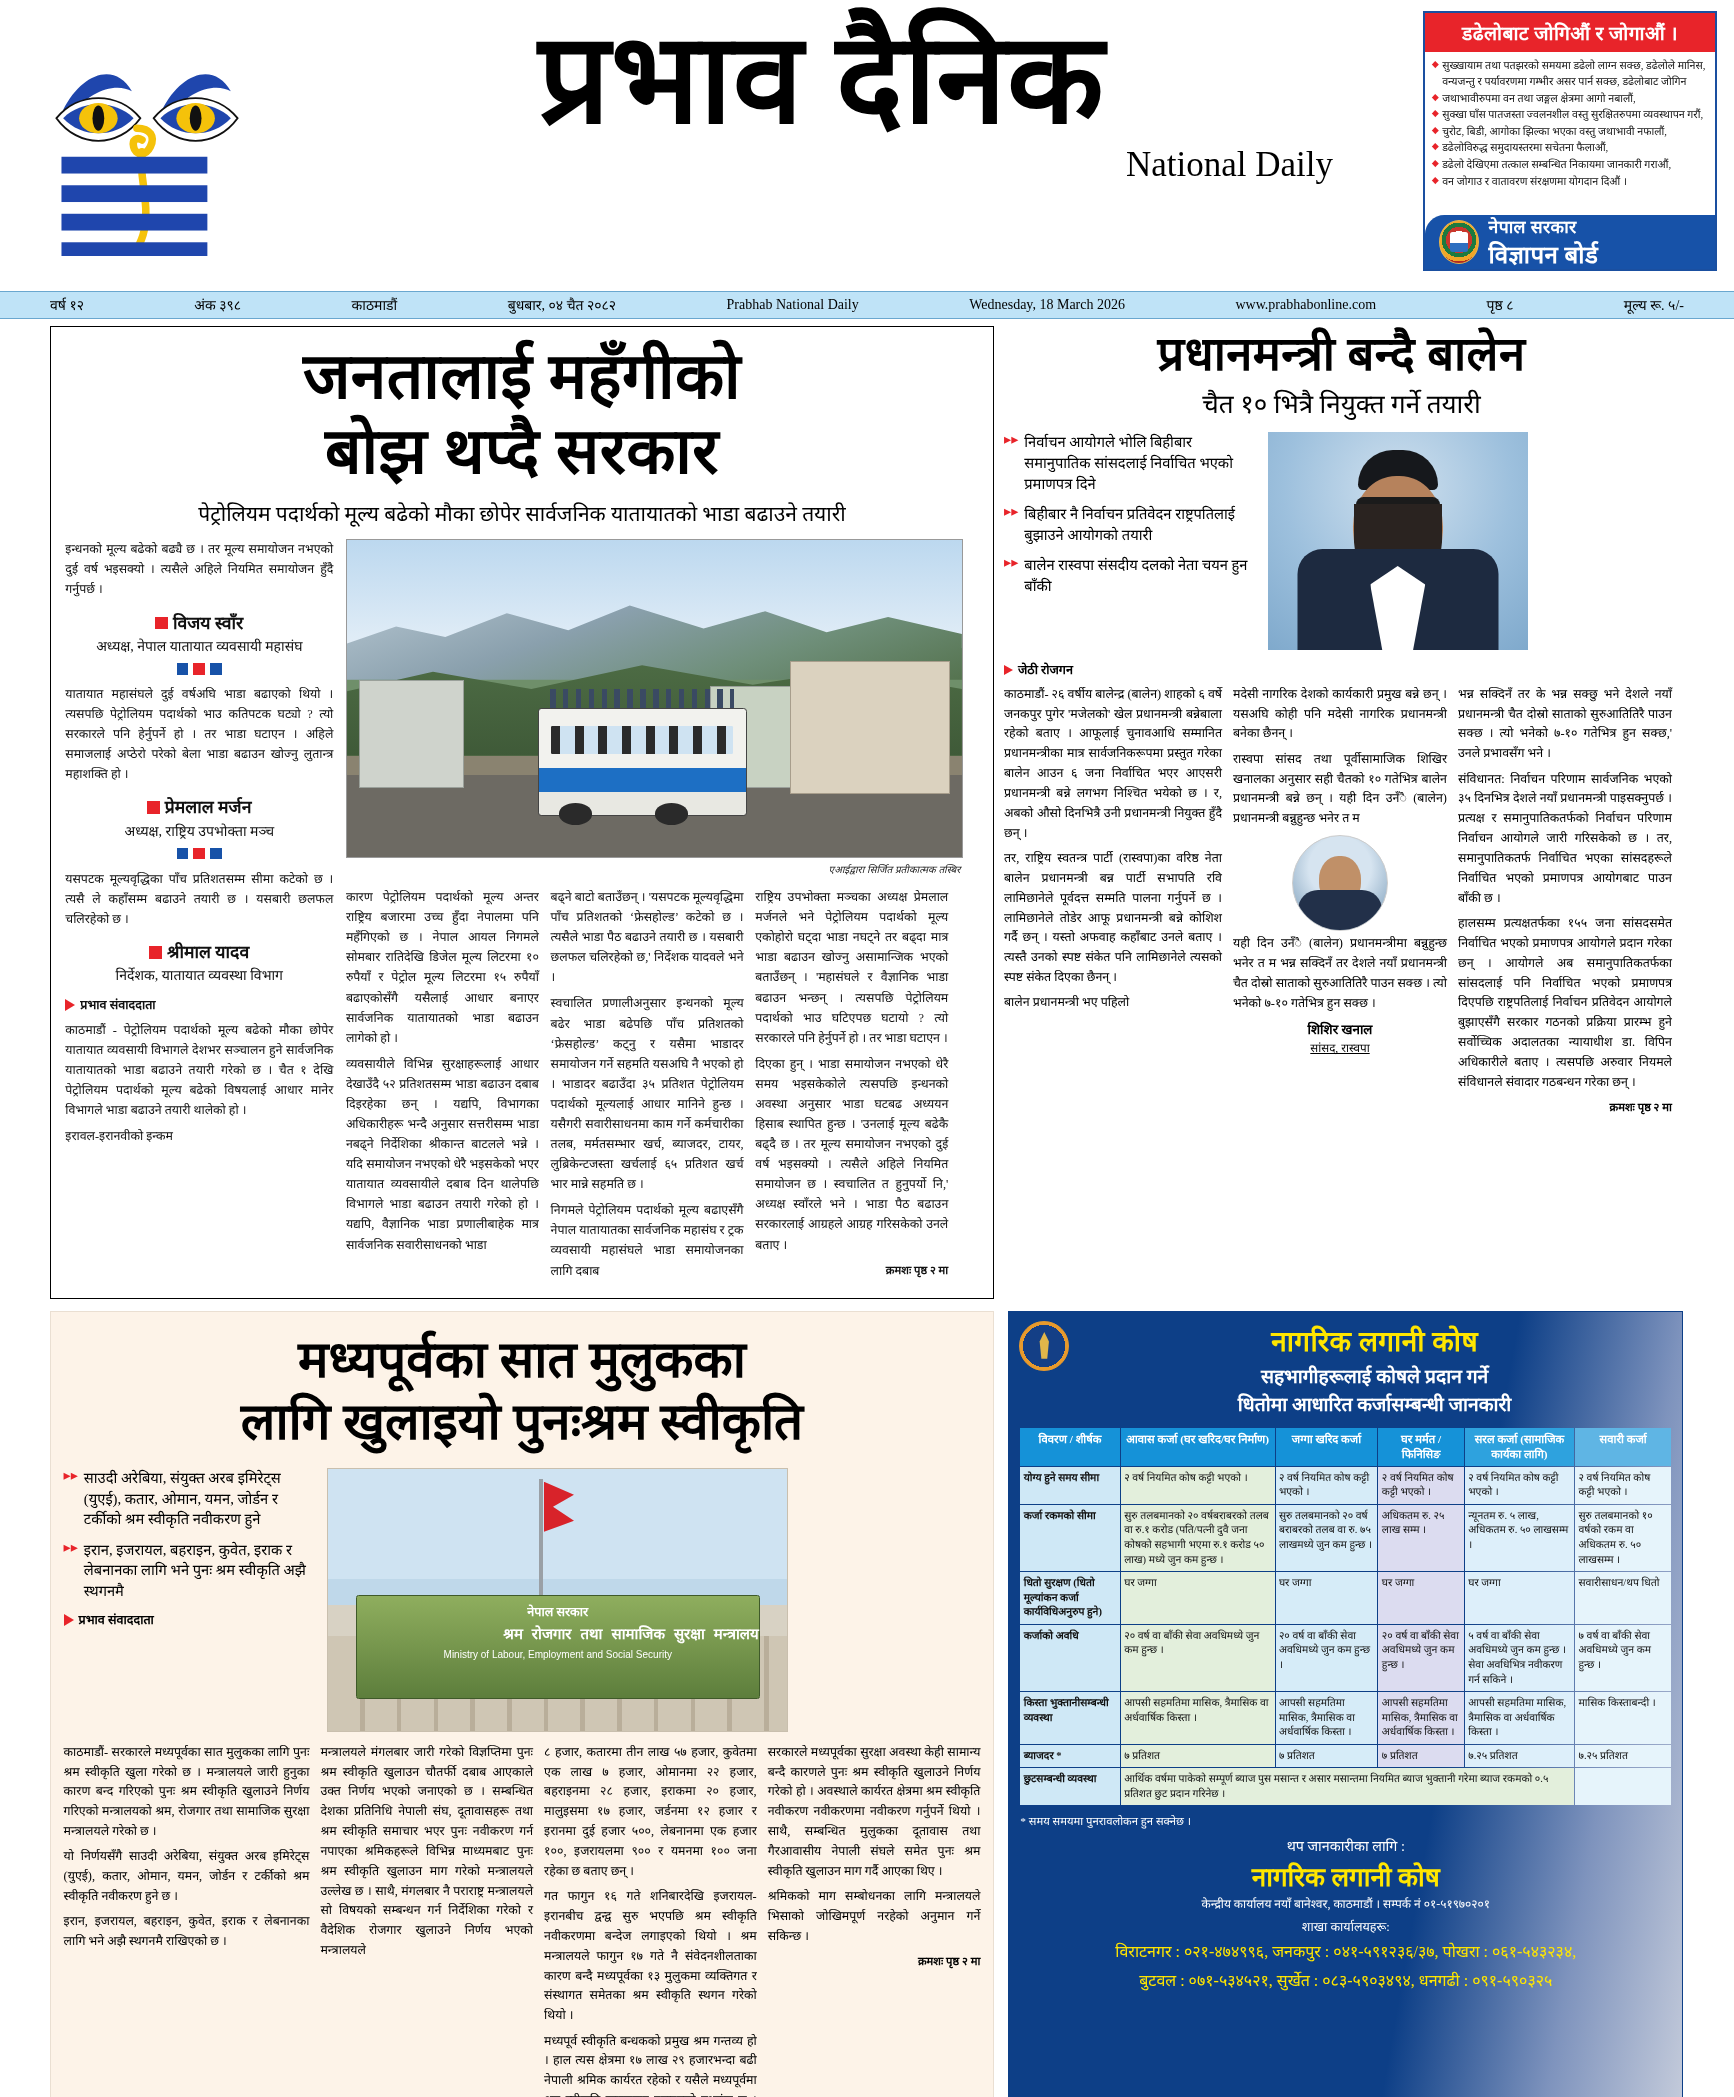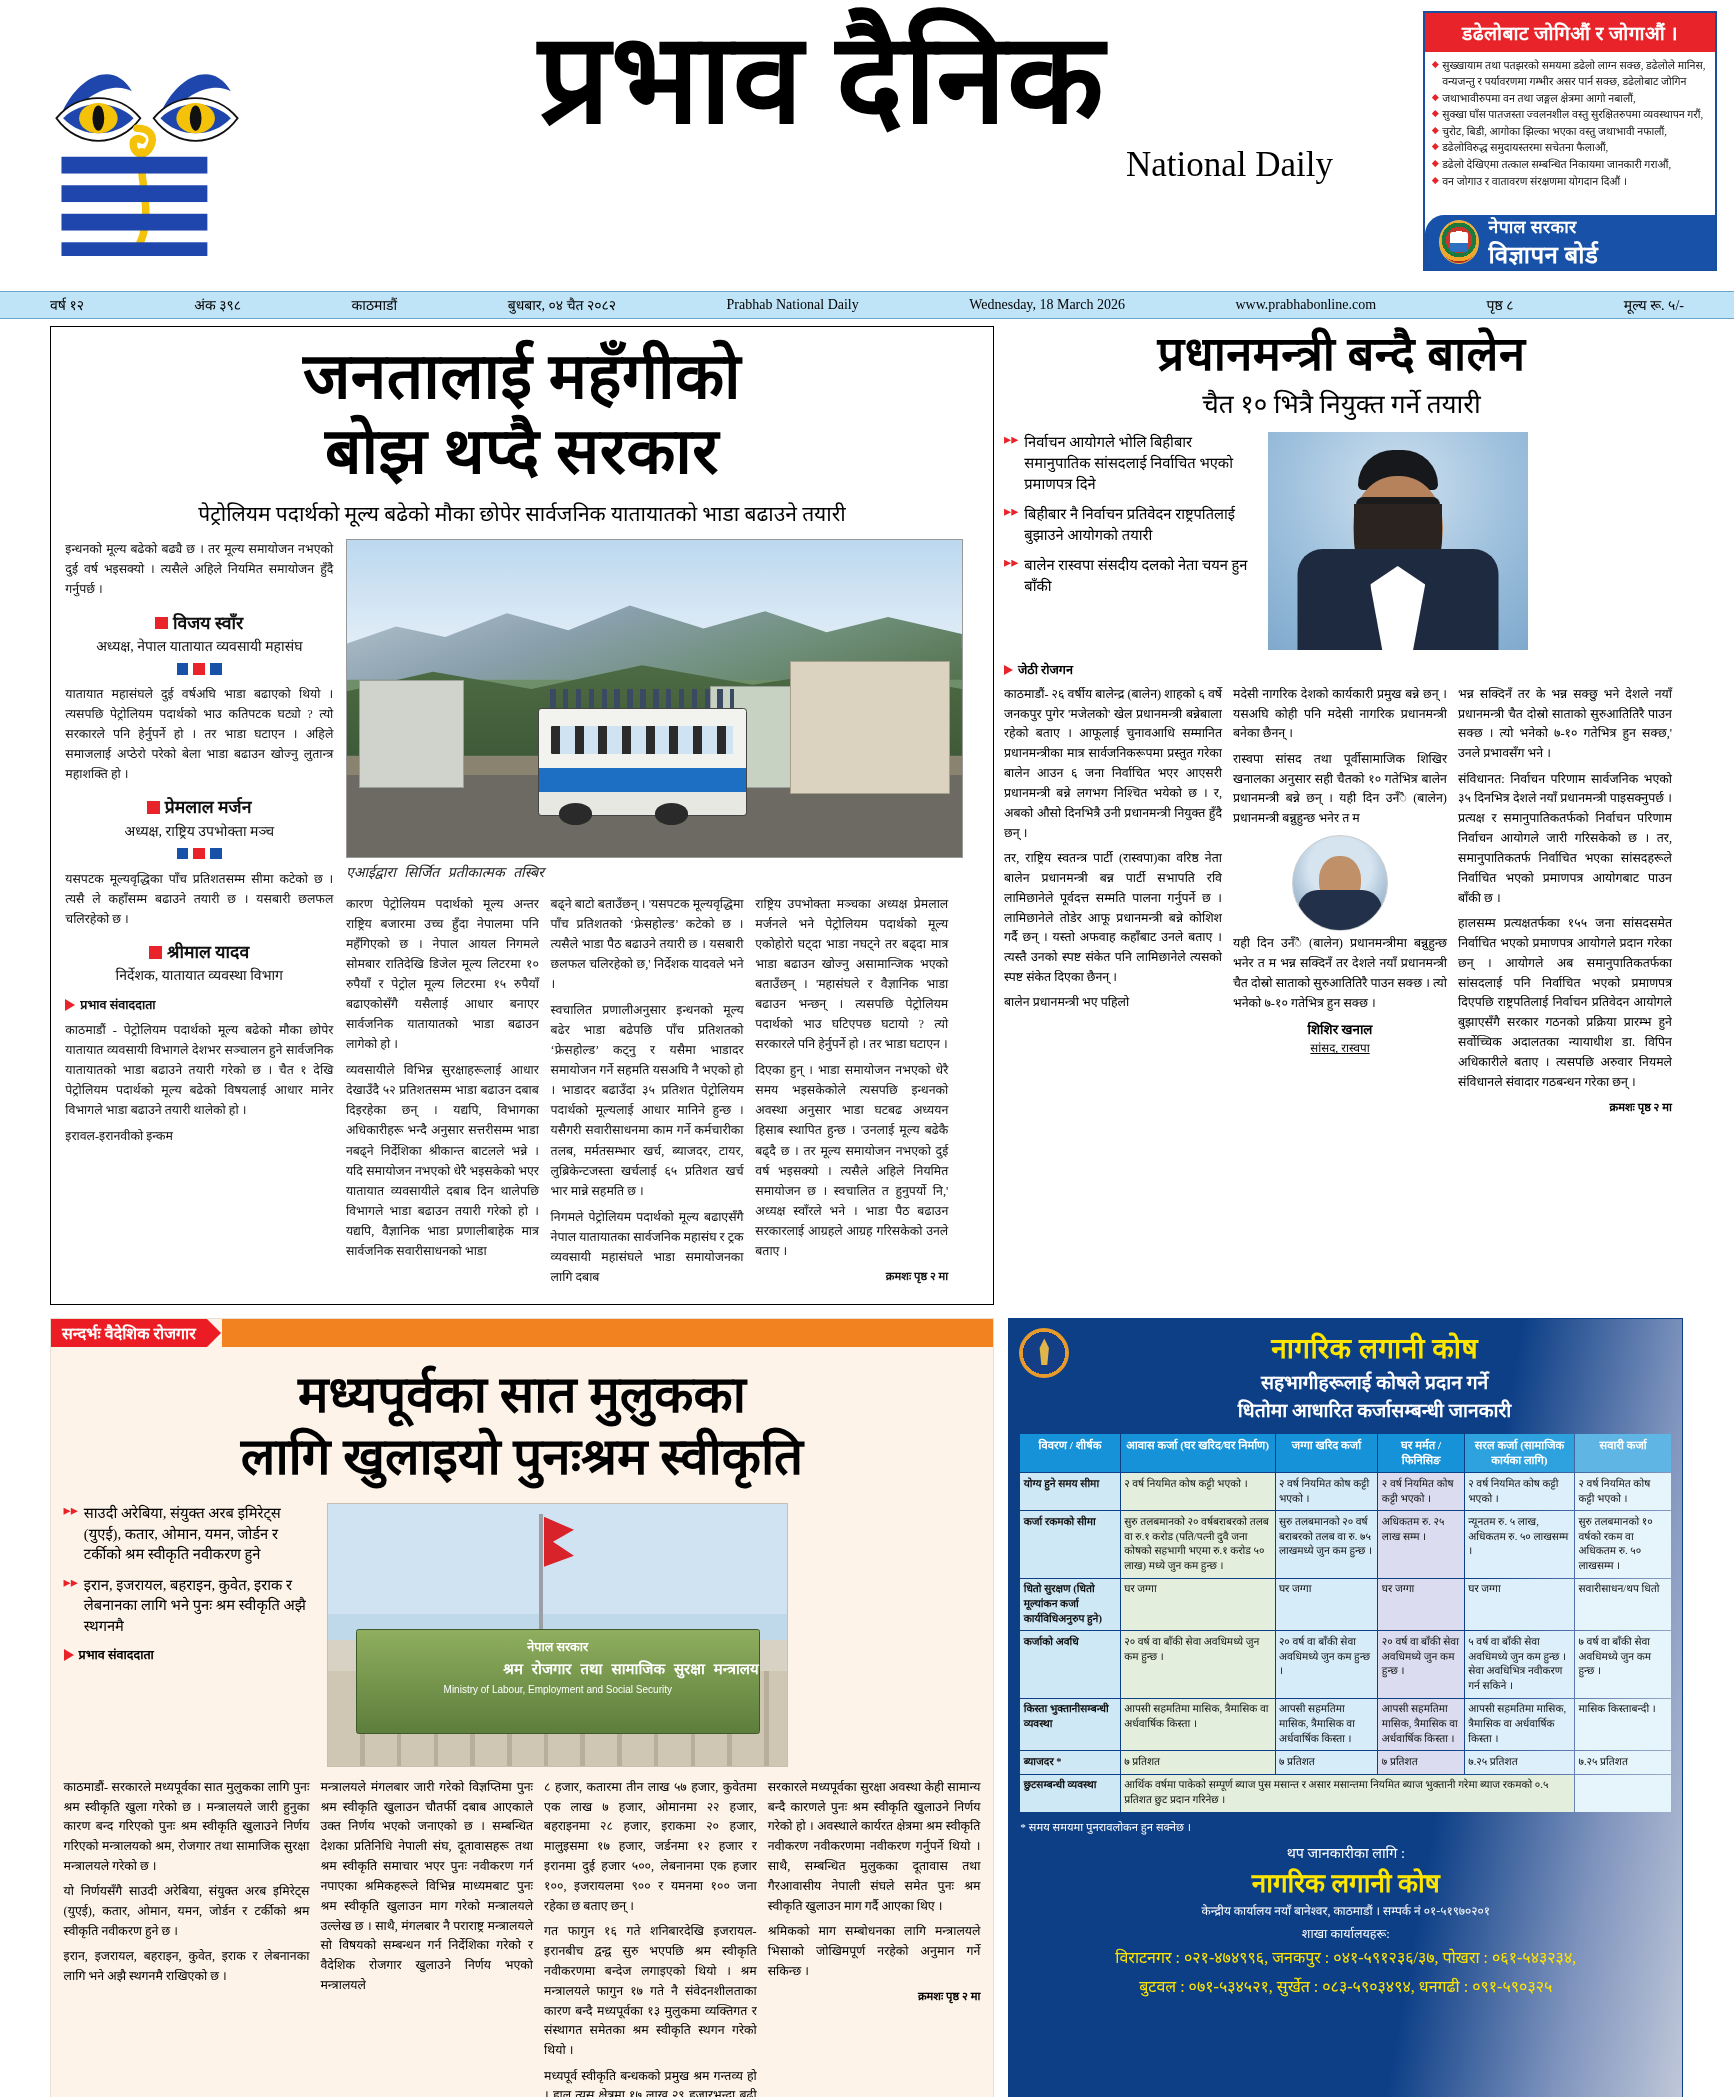--- a/index.html
+++ b/index.html
@@ -140,22 +140,22 @@
   .photo .bus::after{
     content:""; position:absolute; left:10%; bottom:-9%; width:16%; height:20%;
     border-radius:50%; background:#2a2a2a;
     box-shadow: 96px 0 0 #2a2a2a;
   }
   .photo .roofppl{
     position:absolute; left: 33%; bottom: 45%; width: 30%; height: 8%;
     background: repeating-linear-gradient(90deg,#3a4a63 0 3%, transparent 3% 7%);
   }
   .photo-cap {
-    font-family:Liberation Mono, monospace; font-style: italic;
-    font-size: 14px; color:#222; padding: 3.4px 2.5px 0 0;
+    text-align:right; font-family:Liberation Sans, sans-serif; font-style: italic;
+    font-size: 10px; color:#222; padding: 3.4px 2.5px 0 0;
   }
 
   .bcredit { display:flex; align-items:center; gap:5px; margin: 9.2px 0 5px; }
   .bcredit .tri {
     width:0;height:0;border-left:10px solid #e8242a;border-top:6.3px solid transparent;border-bottom:6.3px solid transparent;
   }
   .bcredit b { font-family:"Liberation Serif",serif; font-size:12.6px; font-weight:700; }
 
   
   .pm-head {
@@ -558,24 +558,20 @@
             <p>हालसम्म प्रत्यक्षतर्फका १५५ जना सांसदसमेत निर्वाचित भएको प्रमाणपत्र आयोगले प्रदान गरेका छन् । आयोगले अब समानुपातिकतर्फका सांसदलाई पनि निर्वाचित भएको प्रमाणपत्र दिएपछि राष्ट्रपतिलाई निर्वाचन प्रतिवेदन आयोगले बुझाएसँगै सरकार गठनको प्रक्रिया प्रारम्भ हुने सर्वोच्चिक अदालतका न्यायाधीश डा. विपिन अधिकारीले बताए । त्यसपछि अरुवार नियमले संविधानले संवादार गठबन्धन गरेका छन् ।</p>
             <div class="contd">क्रमशः पृष्ठ २ मा</div>
           </div>
         </div>
       </div>
     </div>
 
     <div class="row-bottom">
 
       <div class="fe-box">
-        <div class="fe-tab-wrap">
-          <div class="fe-tab">सन्दर्भः वैदेशिक रोजगार</div>
-          <div class="fe-tab-rest"></div>
-        </div>
 
         <div class="fe-head">
           <div>मध्यपूर्वका सात मुलुकका</div>
           <div>लागि खुलाइयो पुनःश्रम स्वीकृति</div>
         </div>
 
         <div class="fe-mid">
           <div class="fe-bullets">
             <div class="bullet">
               <span class="arrow">▸▸</span>

